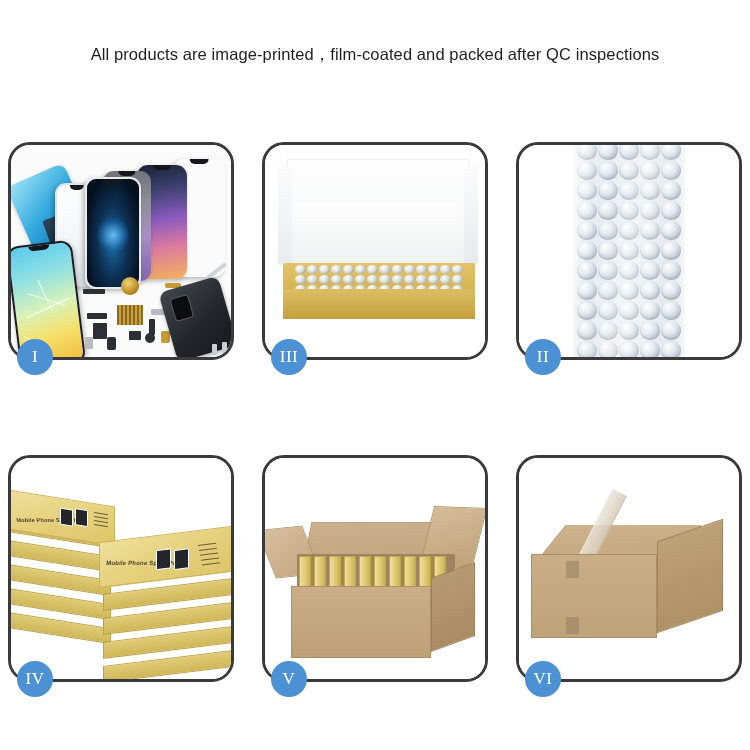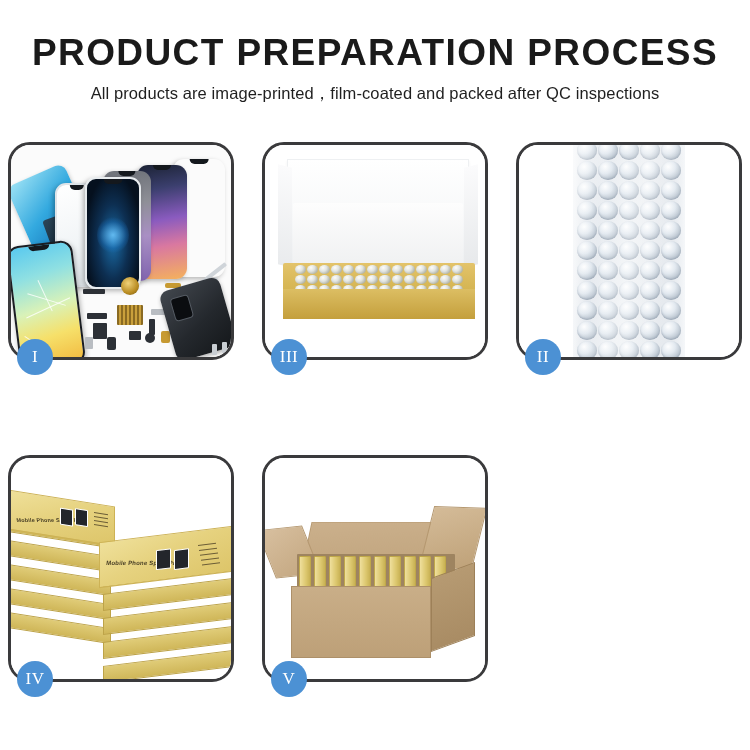--- a/index.html
+++ b/index.html
@@ -468,21 +468,20 @@
     position: absolute;
     width: 13px; height: 17px;
     background: rgba(150,128,96,.55);
     border-radius: 1px;
   }
 </style>
 </head>
 <body>
 
 <div class="header">
-  <div class="title">PRODUCT PREPARATION PROCESS</div>
   <div class="subtitle">All products are image-printed，film-coated and packed after QC inspections</div>
 </div>
 
 <div class="grid">
 
   <div class="card">
     <div class="card-inner p1">
       <div class="lcd-flex"></div>
       <div class="phone ph-a"></div>
       <div class="phone ph-b"></div>
@@ -703,14 +702,26 @@
         <div class="ybar" style="left:107px;"></div>
         <div class="ybar" style="left:122px;"></div>
         <div class="ybar" style="left:137px;"></div>
       </div>
       <div class="carton5-side"></div>
       <div class="carton5-front"></div>
     </div>
     <div class="badge">V</div>
   </div>
 
+  <div class="card">
+    <div class="card-inner p6">
+      <div class="c6-top"></div>
+      <div class="c6-tape"></div>
+      <div class="c6-side"></div>
+      <div class="c6-front">
+        <div class="c6-tab" style="left:34px;top:6px;"></div>
+        <div class="c6-tab" style="left:34px;top:62px;"></div>
+      </div>
+    </div>
+    <div class="badge">VI</div>
+  </div>
 
 </div>
 
 </body></html>

